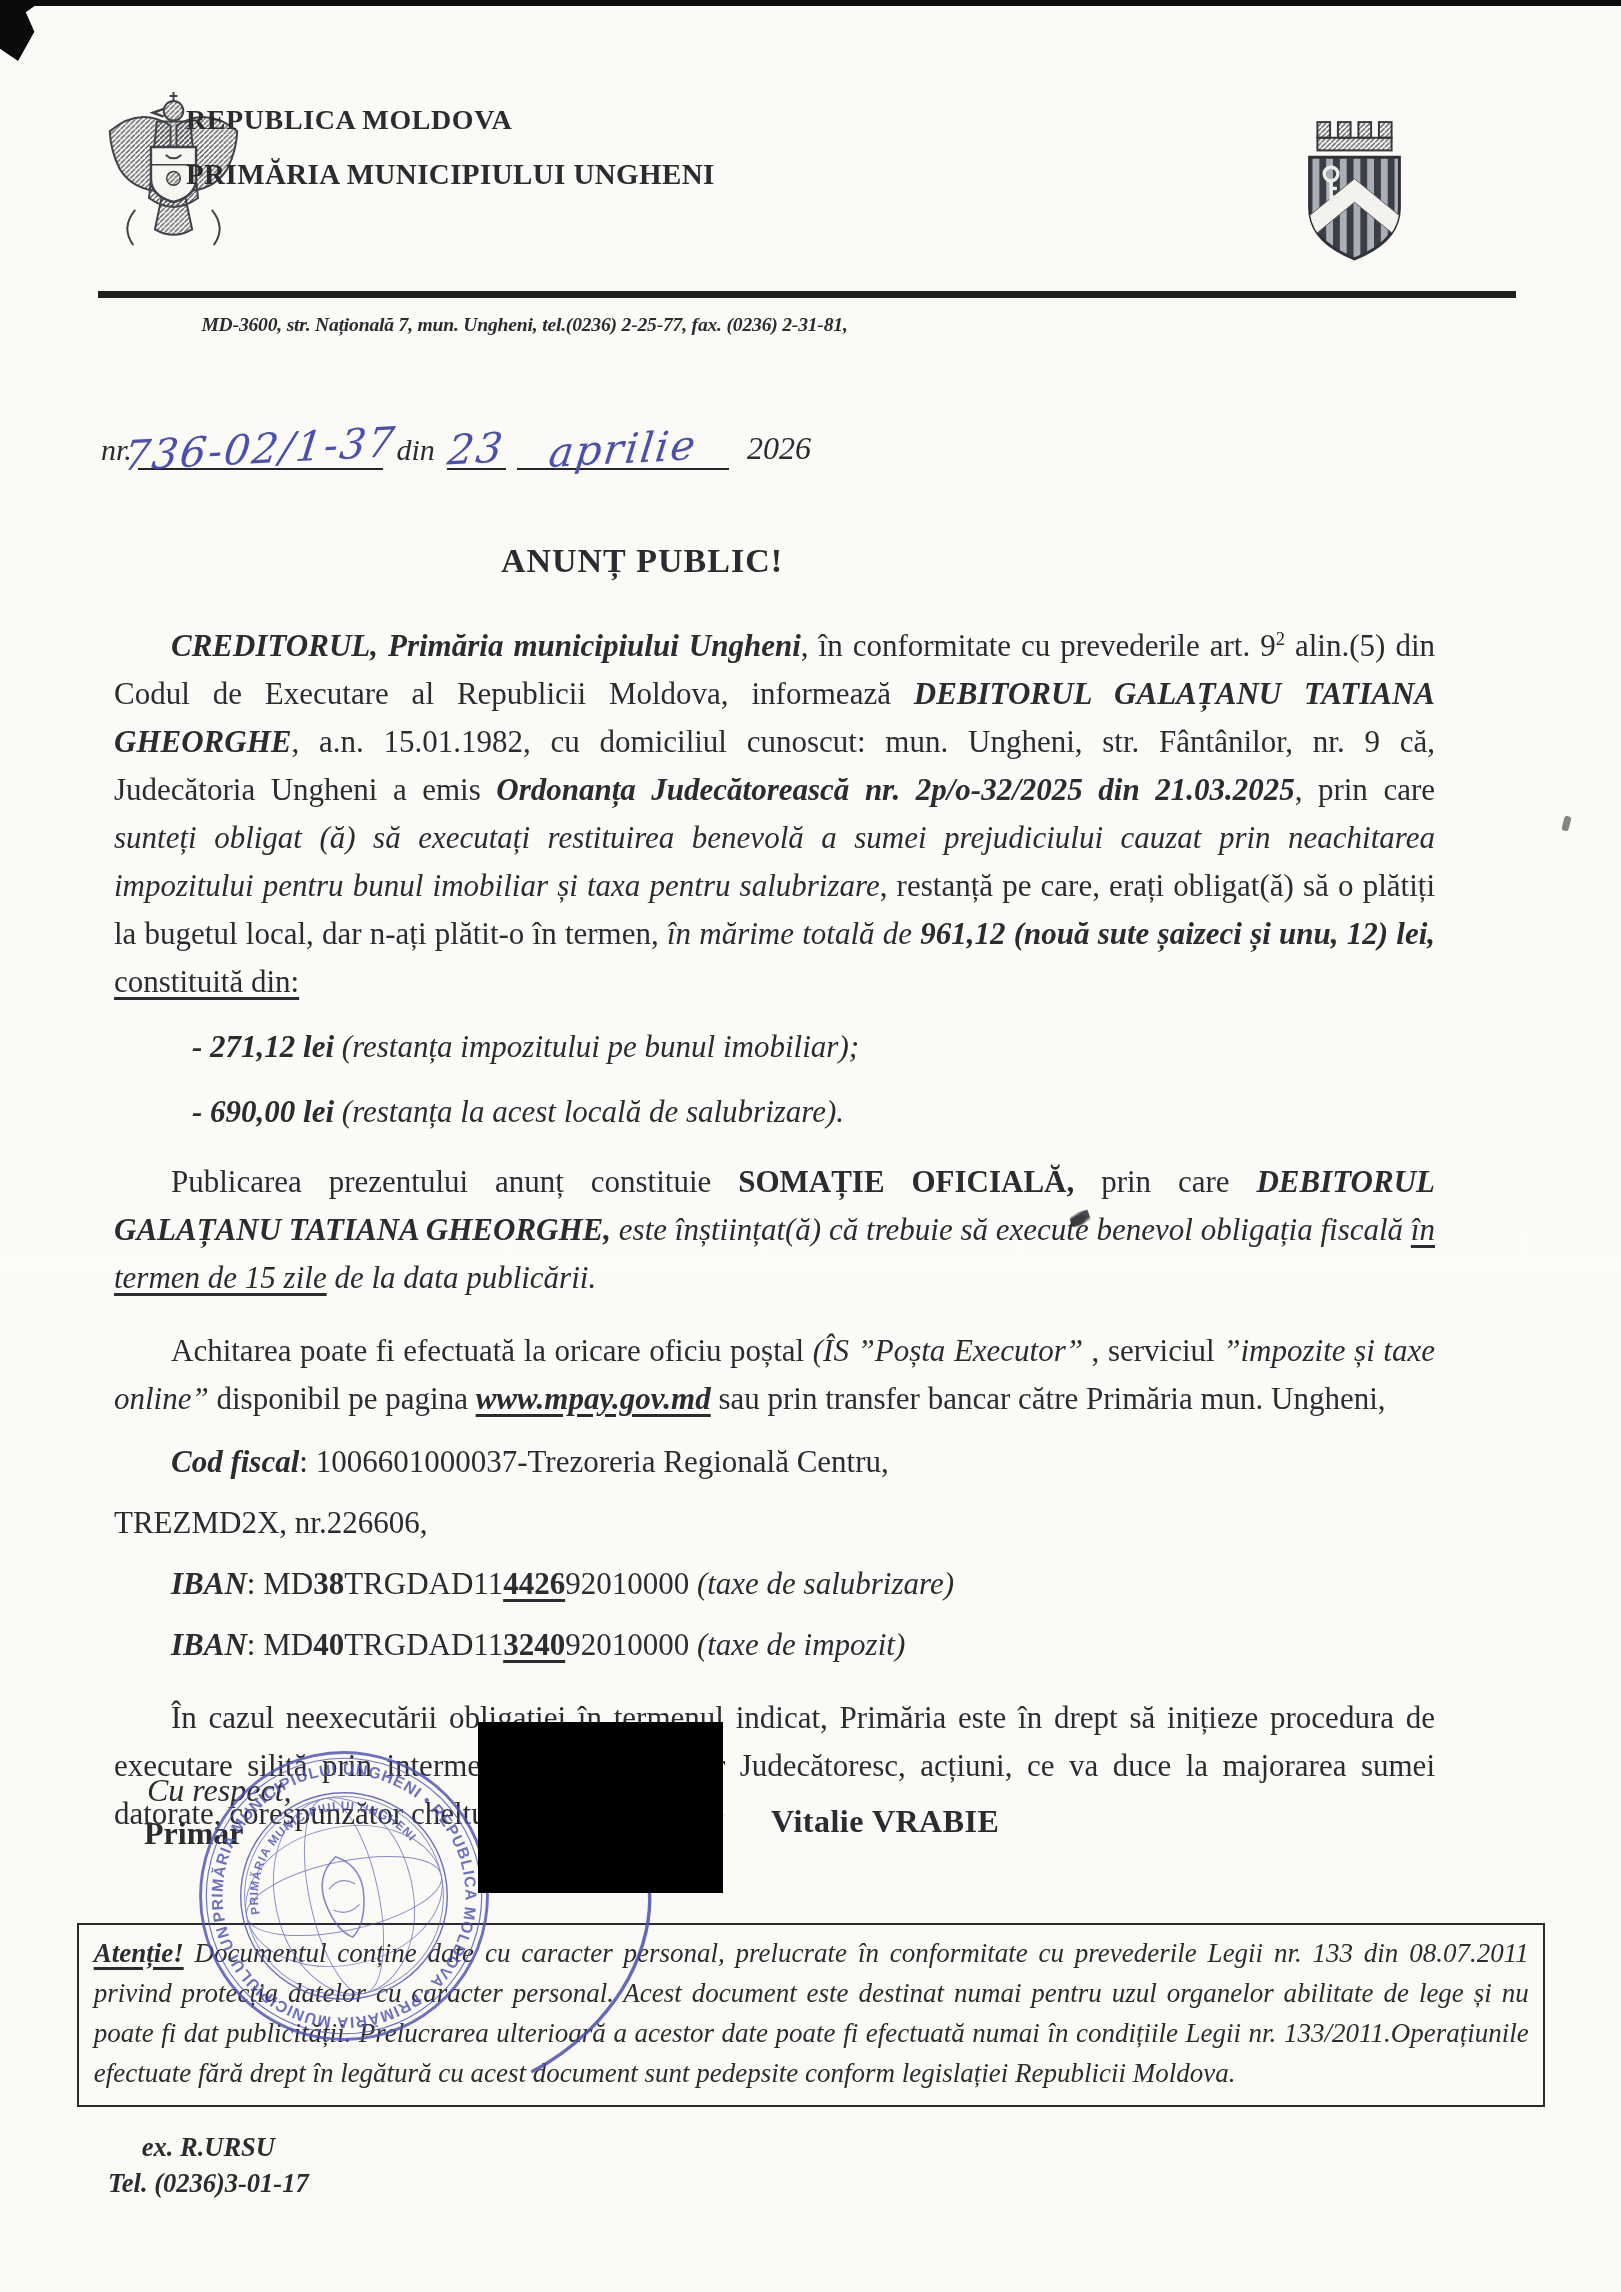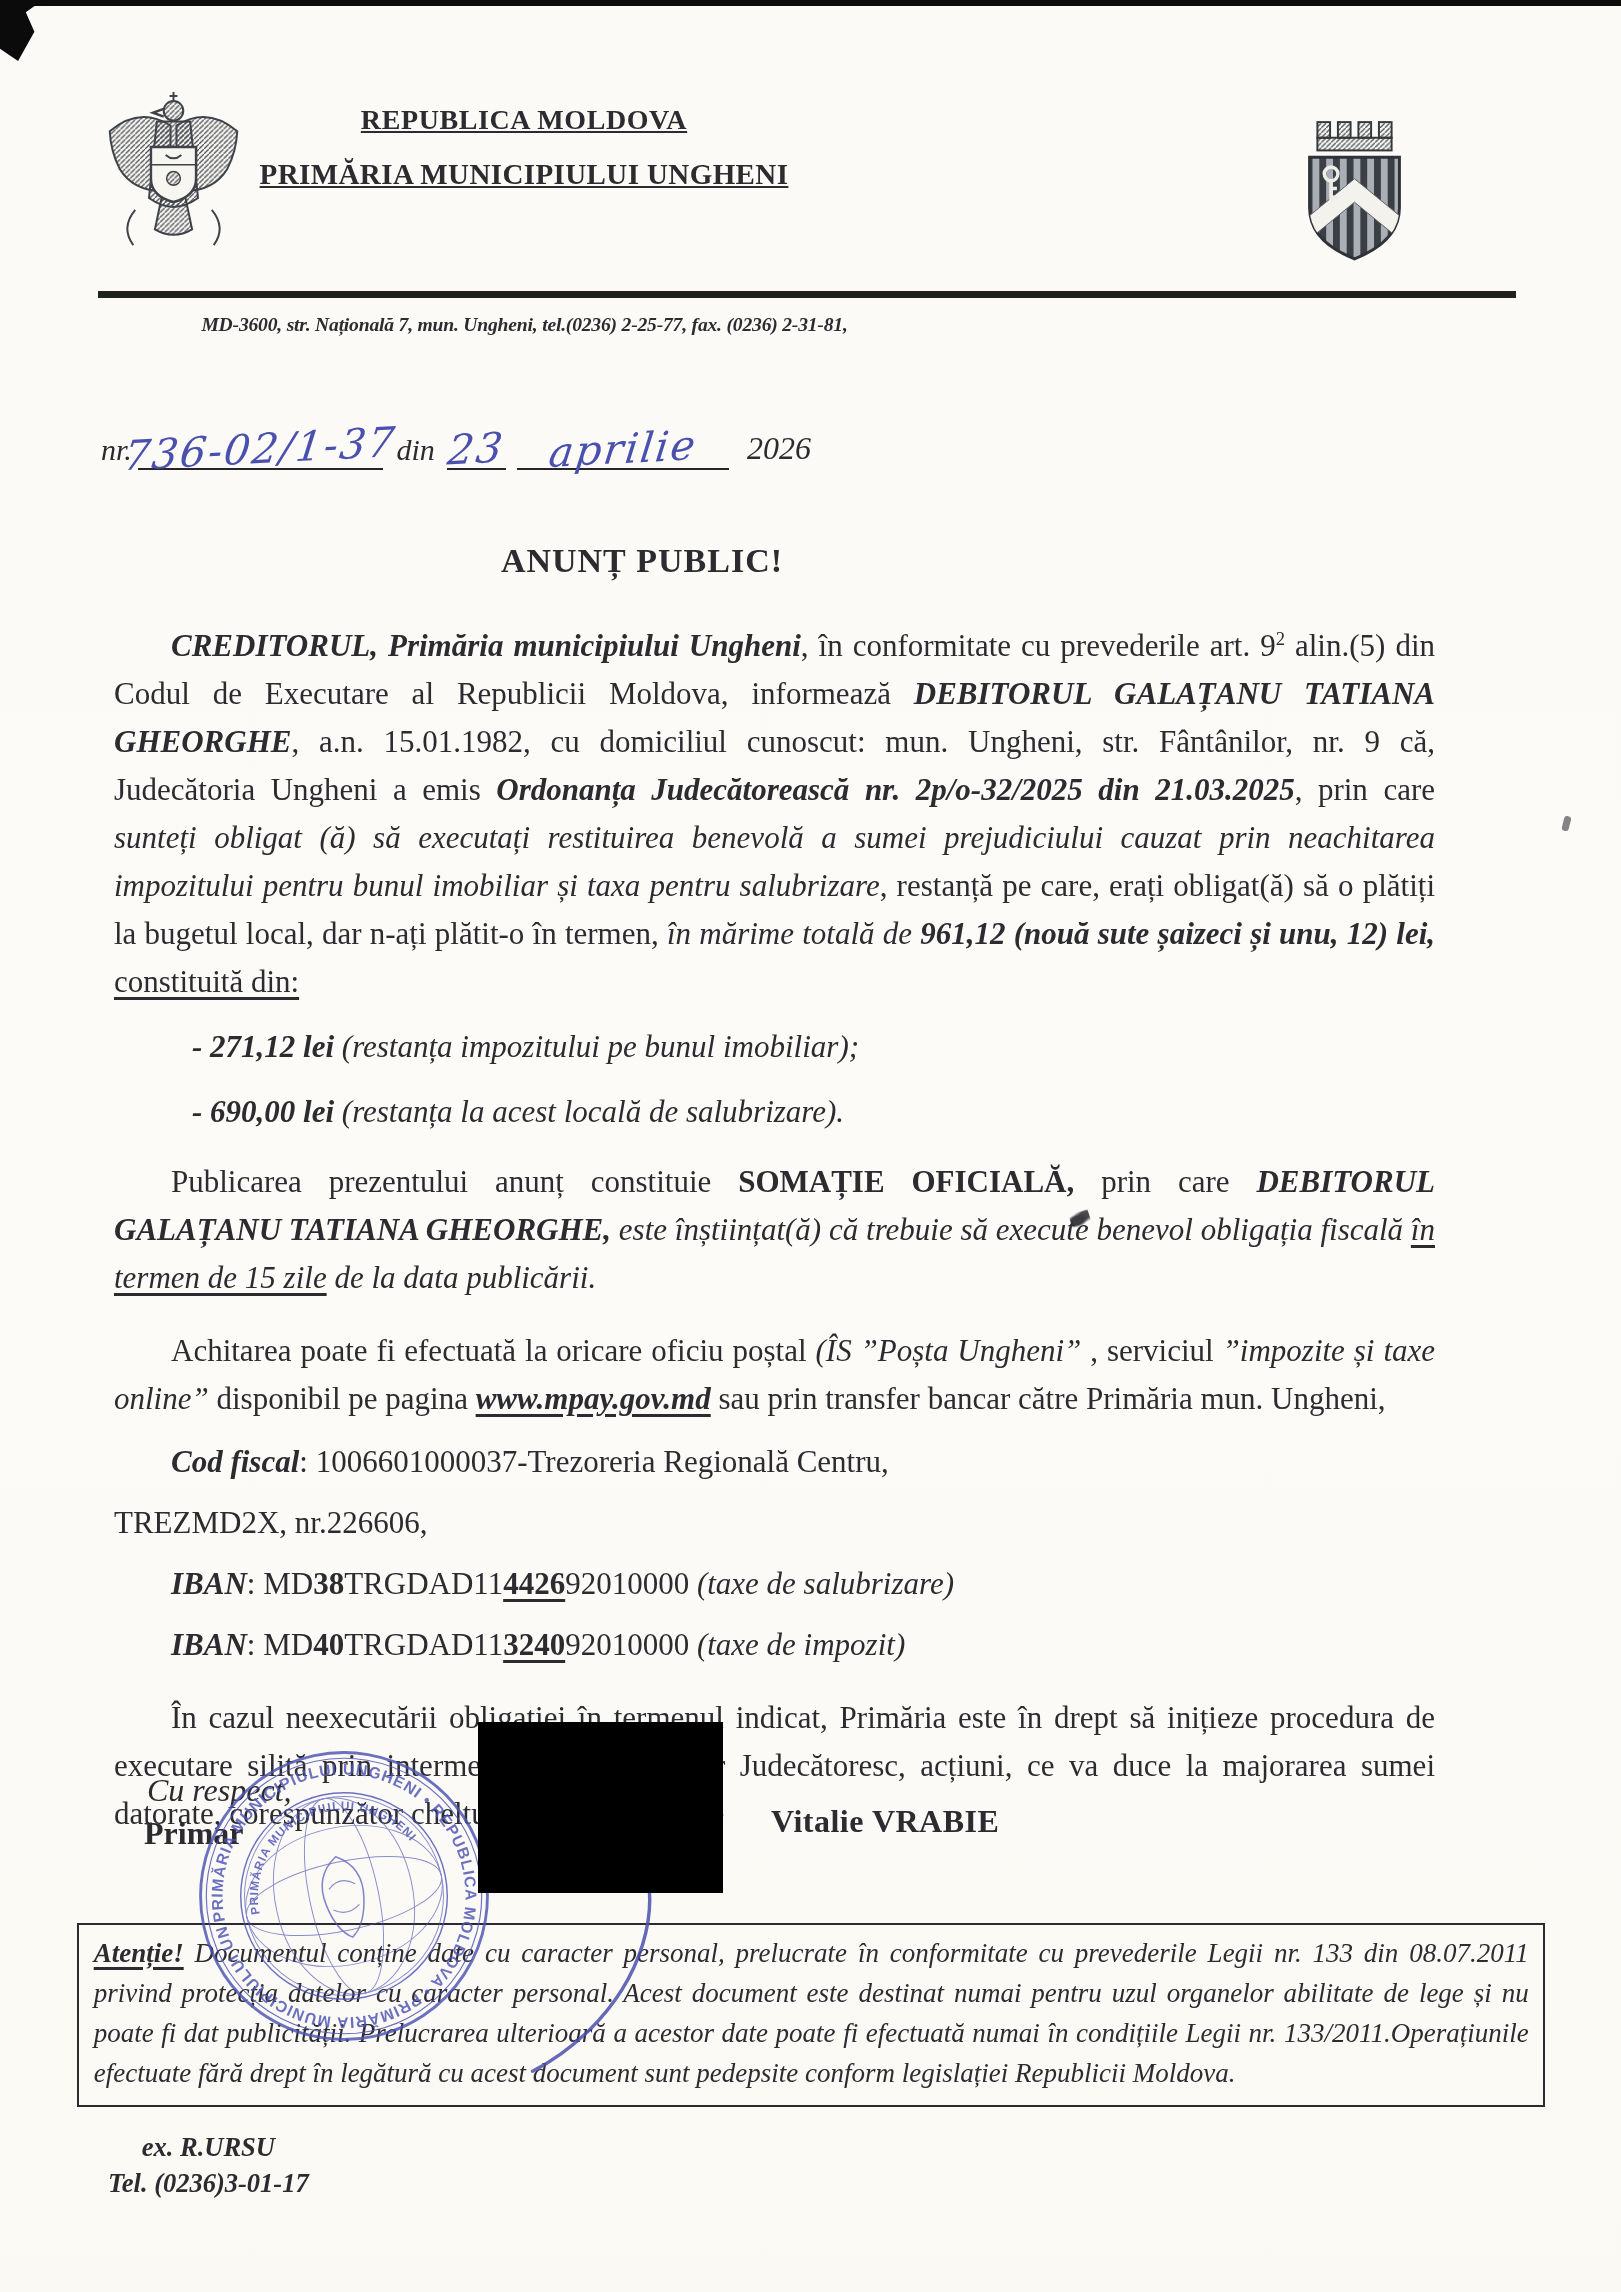--- a/index.html
+++ b/index.html
@@ -13,21 +13,21 @@
   .artifact-blob{position:absolute;left:0;top:0;width:43px;height:61px;background:#0b0b0b;
     clip-path:polygon(0 0,100% 0,60% 20%,80% 52%,42% 100%,0 80%);}
   .edge-mark{position:absolute;left:1563px;top:816px;width:6.9px;height:14.7px;background:#5c5c60;
     border-radius:2.9px;transform:rotate(14deg);opacity:.75;}
   .ink-mark{position:absolute;left:1070px;top:1212px;width:19.6px;height:13.7px;transform:rotate(-18deg);
     background:radial-gradient(ellipse at 35% 55%, #3c3c42 0 38%, transparent 62%),
                radial-gradient(ellipse at 78% 35%, #4a4a50 0 26%, transparent 55%);}
   
   .arms-left{position:absolute;left:96px;top:90px;width:155px;height:172px;}
   .crest-right{position:absolute;left:1292px;top:108px;width:125px;height:162px;}
-  .header-text{position:absolute;left:186px;top:104px;width:676px;text-align:center;text-decoration:underline;}
+  .header-text{position:absolute;left:186px;top:104px;width:676px;text-align:left;}
   .hdr-country{font-weight:bold;font-size:28px;letter-spacing:0.6px;}
   .hdr-muni{font-weight:bold;font-size:29px;letter-spacing:0.4px;margin-top:21.6px;}
   .rule{position:absolute;left:98px;top:291px;width:1418px;height:6.9px;background:#20231d;}
   .address-block{position:absolute;left:147px;top:308px;width:755px;text-align:center;
     font-weight:bold;font-style:italic;font-size:19.6px;line-height:33px;letter-spacing:-0.2px;}
   
   .ref-row{position:absolute;left:101px;top:405px;height:65px;display:flex;align-items:flex-end;
     font-weight:normal;font-style:italic;font-size:30px;}
   .ref-label{padding-bottom:2.9px;}
   .hw-slot{display:inline-flex;align-items:flex-end;justify-content:center;
@@ -155,21 +155,21 @@
     <span class="ref-year">2026</span>
   </div>
 
   <div class="doc-title">ANUNȚ PUBLIC!</div>
 
   <div class="doc-body">
     <p class="justify indent"><span class="f-b f-i">CREDITORUL, Primăria municipiului Ungheni</span><span>, în conformitate cu prevederile art. 9</span><span class="f-p">2</span><span> alin.(5) din Codul de Executare al Republicii Moldova, informează </span><span class="f-b f-i">DEBITORUL GALAȚANU TATIANA GHEORGHE</span><span>, a.n. 15.01.1982, cu domiciliul cunoscut: mun. Ungheni, str. Fântânilor, nr. 9 că, Judecătoria Ungheni a emis </span><span class="f-b f-i">Ordonanța Judecătorească nr. 2p/o-32/2025 din 21.03.2025</span><span>, prin care </span><span class="f-i">sunteți obligat (ă) să executați restituirea benevolă a sumei prejudiciului cauzat prin neachitarea impozitului pentru bunul imobiliar și taxa pentru salubrizare</span><span>, restanță pe care, erați obligat(ă) să o plătiți la bugetul local, dar n-ați plătit-o în termen, </span><span class="f-i">în mărime totală de </span><span class="f-b f-i">961,12 (nouă sute șaizeci și unu, 12) lei,</span><span> </span><span class="f-u">constituită din:</span></p>
     <p class="list-line"><span class="f-b f-i">- 271,12 lei </span><span class="f-i">(restanța impozitului pe bunul imobiliar);</span></p>
     <p class="list-line"><span class="f-b f-i">- 690,00 lei </span><span class="f-i">(restanța la acest locală de salubrizare).</span></p>
     <p class="justify indent mt1"><span>Publicarea prezentului anunț constituie </span><span class="f-b">SOMAȚIE OFICIALĂ,</span><span> prin care </span><span class="f-b f-i">DEBITORUL GALAȚANU TATIANA GHEORGHE,</span><span class="f-i"> este înștiințat(ă) că trebuie să execute benevol obligația fiscală </span><span class="f-i f-u">în termen de 15 zile</span><span class="f-i"> de la data publicării.</span></p>
-    <p class="justify indent mt2"><span>Achitarea poate fi efectuată la oricare oficiu poștal </span><span class="f-i">(ÎS ”Poșta Ungheni”</span><span> , serviciul </span><span class="f-i">”impozite și taxe online”</span><span> disponibil pe pagina </span><span class="f-b f-i f-u">www.mpay.gov.md</span><span> sau prin transfer bancar către Primăria mun. Ungheni,</span></p>
+    <p class="justify indent mt2"><span>Achitarea poate fi efectuată la oricare oficiu poștal </span><span class="f-i">(ÎS ”Poșta Executor”</span><span> , serviciul </span><span class="f-i">”impozite și taxe online”</span><span> disponibil pe pagina </span><span class="f-b f-i f-u">www.mpay.gov.md</span><span> sau prin transfer bancar către Primăria mun. Ungheni,</span></p>
     <p class="bank-line indent"><span class="f-b f-i">Cod fiscal</span><span>: 1006601000037-Trezoreria Regională Centru,</span></p>
     <p class="bank-line"><span>TREZMD2X, nr.226606,</span></p>
     <p class="bank-line indent"><span class="f-b f-i">IBAN</span><span>: MD</span><span class="f-b">38</span><span>TRGDAD11</span><span class="f-b f-u">4426</span><span>92010000 </span><span class="f-i">(taxe de salubrizare)</span></p>
     <p class="bank-line indent"><span class="f-b f-i">IBAN</span><span>: MD</span><span class="f-b">40</span><span>TRGDAD11</span><span class="f-b f-u">3240</span><span>92010000 </span><span class="f-i">(taxe de impozit)</span></p>
     <p class="justify indent mt3"><span>În cazul neexecutării obligației în termenul indicat, Primăria este în drept să inițieze procedura de executare silită prin intermediul unui Executor Judecătoresc, acțiuni, ce va duce la majorarea sumei datorate, corespunzător cheltuielilor de executare</span></p>
   </div>
 
   <div class="sig-closing">Cu respect,</div>
   <div class="sig-role">Primar</div>
   <div class="sig-name">Vitalie VRABIE</div>

